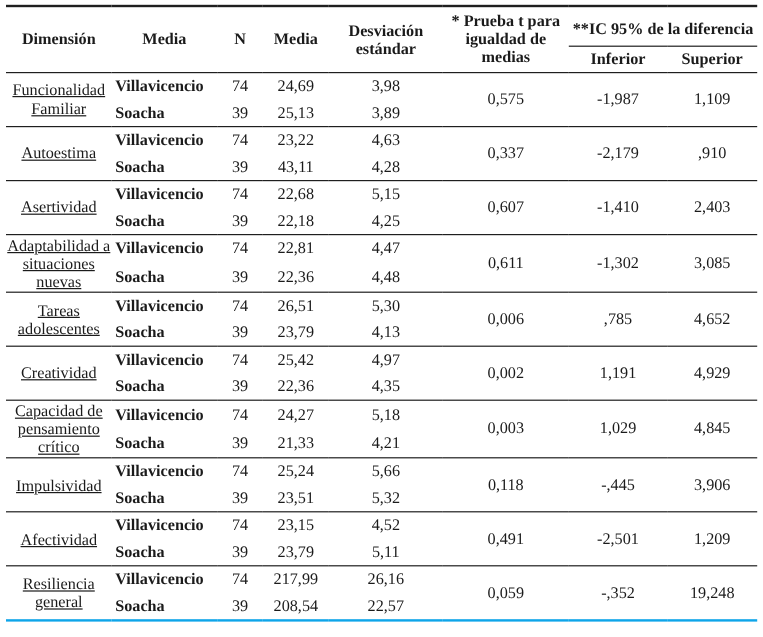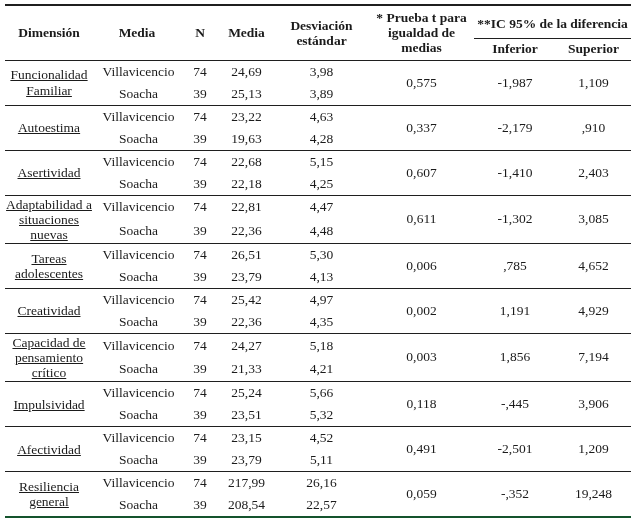--- a/index.html
+++ b/index.html
@@ -36,25 +36,26 @@
   thead tr.h2 { height: 22px; }
   thead th[rowspan], thead tr.h2 th { border-bottom: 1.5px solid #1f1f1f; }
   th.ci-head { border-bottom: 1.5px solid #1f1f1f; padding-top: 4px; }
   tbody tr { height: 22.5px; }
   tbody td.dim {
     line-height: 1.12;
     padding: 1px 1px;
     text-decoration: underline;
   }
   tbody td.city {
-    text-align: center;
+    text-align: left;
     padding-left: 3px;
+    font-weight: bold;
   }
   tbody tr.r2 td, tbody td[rowspan] { border-bottom: 1.5px solid #1f1f1f; }
-  tbody tr.last-r1 td[rowspan], tbody tr.last-r2 td { border-bottom: 2px solid #14532d; }
+  tbody tr.last-r1 td[rowspan], tbody tr.last-r2 td { border-bottom: 2px solid #0ea5e9; }
 </style>
 </head>
 <body>
 
 <div class="table-wrap">
 <table>
   <colgroup>
     <col style="width:88px">
         <col style="width:88px">
         <col style="width:38px">
@@ -104,21 +105,21 @@
       <td>74</td>
       <td>23,22</td>
       <td>4,63</td>
       <td rowspan="2">0,337</td>
       <td rowspan="2">-2,179</td>
       <td rowspan="2">,910</td>
     </tr>
     <tr class="r2">
       <td class="city">Soacha</td>
       <td>39</td>
-      <td>19,63</td>
+      <td>43,11</td>
       <td>4,28</td>
     </tr>
 
     <tr class="r1">
       <td class="dim" rowspan="2">Asertividad</td>
       <td class="city">Villavicencio</td>
       <td>74</td>
       <td>22,68</td>
       <td>5,15</td>
       <td rowspan="2">0,607</td>
@@ -183,22 +184,22 @@
       <td>4,35</td>
     </tr>
 
     <tr class="r1">
       <td class="dim" rowspan="2">Capacidad de pensamiento crítico</td>
       <td class="city">Villavicencio</td>
       <td>74</td>
       <td>24,27</td>
       <td>5,18</td>
       <td rowspan="2">0,003</td>
-      <td rowspan="2">1,856</td>
-      <td rowspan="2">7,194</td>
+      <td rowspan="2">1,029</td>
+      <td rowspan="2">4,845</td>
     </tr>
     <tr class="r2">
       <td class="city">Soacha</td>
       <td>39</td>
       <td>21,33</td>
       <td>4,21</td>
     </tr>
 
     <tr class="r1">
       <td class="dim" rowspan="2">Impulsividad</td>

